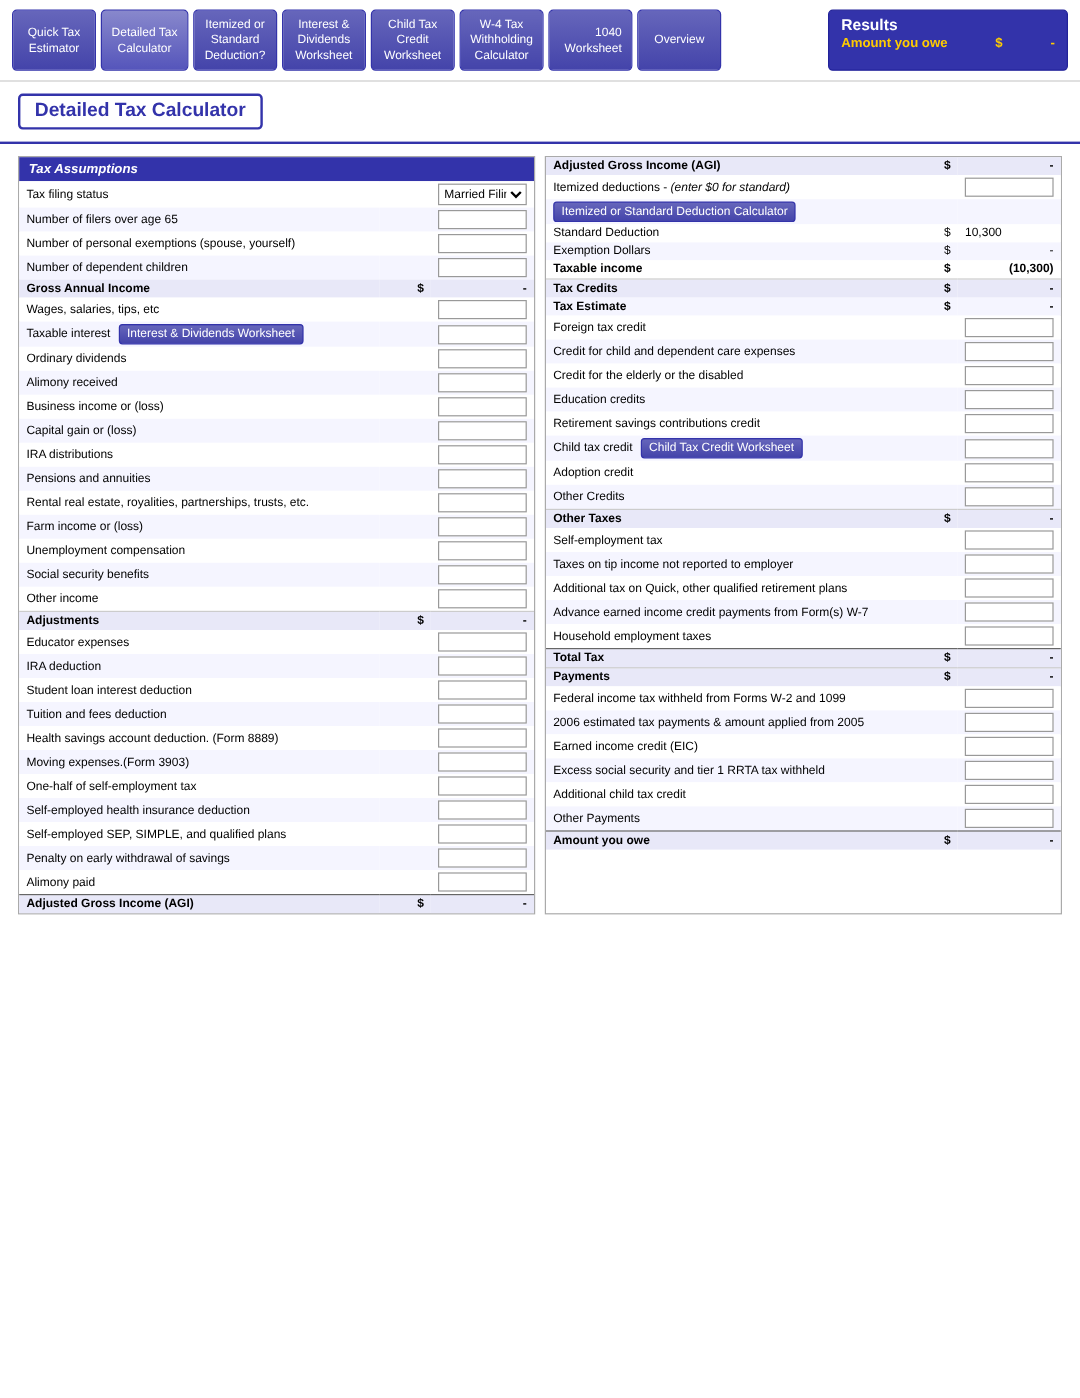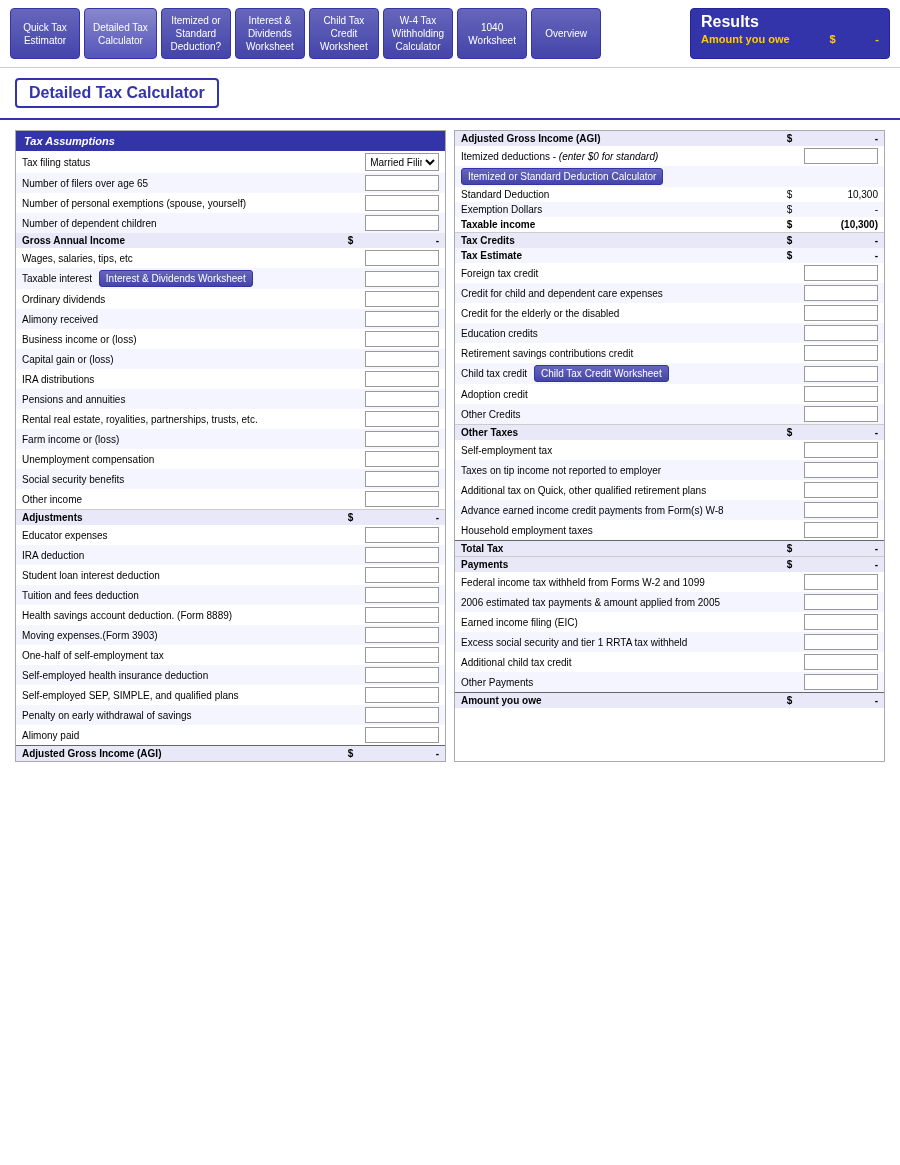--- a/index.html
+++ b/index.html
@@ -33,21 +33,21 @@
       margin-left: auto;
       background: #3333aa;
       color: #fff;
       border: 1px solid #222299;
       border-radius: 4px;
       padding: 4px 10px;
       min-width: 200px;
     }
     .results-title {
       font-weight: bold;
-      font-size: 16px;
+      font-size: 13px;
       color: #fff;
     }
     .results-row {
       display: flex;
       justify-content: space-between;
       align-items: center;
       margin-top: 2px;
     }
     .results-label {
       color: #ffcc00;
@@ -173,21 +173,21 @@
 Deduction?</button>
   <button class="nav-btn" style="white-space:pre-line;">Interest &amp;
 Dividends
 Worksheet</button>
   <button class="nav-btn" style="white-space:pre-line;">Child Tax
 Credit
 Worksheet</button>
   <button class="nav-btn" style="white-space:pre-line;">W-4 Tax
 Withholding
 Calculator</button>
-  <button class="nav-btn" style="white-space:pre-line;">1040
+  <button class="nav-btn" style="white-space:pre-line;text-align:right;">1040
 Worksheet</button>
   <button class="nav-btn" style="white-space:pre-line;">Overview</button>
 
   <div class="results-box">
     <div class="results-title">Results</div>
     <div class="results-row">
       <span class="results-label">Amount you owe</span>
       <span class="results-label">$</span>
       <span class="results-value">-</span>
     </div>
@@ -397,21 +397,21 @@
           <td class="label-cell">
             <button class="blue-btn">Itemized or Standard Deduction Calculator</button>
           </td>
           <td class="dollar-cell"></td>
           <td class="input-cell"></td>
         </tr>
 
         <tr class="row-odd">
           <td class="label-cell">Standard Deduction</td>
           <td class="dollar-cell">$</td>
-          <td class="input-cell" style="text-align:right;">10,300</td>
+          <td class="input-cell" style="">10,300</td>
         </tr>
 
         <tr class="row-even">
           <td class="label-cell">Exemption Dollars</td>
           <td class="dollar-cell">$</td>
           <td class="input-cell" style="text-align:right;">-</td>
         </tr>
 
         <tr class="bold-row row-odd">
           <td class="label-cell">Taxable income</td>
@@ -492,21 +492,21 @@
           <td class="label-cell">Taxes on tip income not reported to employer</td>
           <td class="dollar-cell"></td>
           <td class="input-cell"><input type="text" style=""></td>
         </tr>
         <tr class="row-odd">
           <td class="label-cell">Additional tax on Quick, other qualified retirement plans</td>
           <td class="dollar-cell"></td>
           <td class="input-cell"><input type="text" style=""></td>
         </tr>
         <tr class="row-even">
-          <td class="label-cell">Advance earned income credit payments from Form(s) W-8</td>
+          <td class="label-cell">Advance earned income credit payments from Form(s) W-7</td>
           <td class="dollar-cell"></td>
           <td class="input-cell"><input type="text" style=""></td>
         </tr>
         <tr class="row-odd">
           <td class="label-cell">Household employment taxes</td>
           <td class="dollar-cell"></td>
           <td class="input-cell"><input type="text" style=""></td>
         </tr>
 
         <tr class="bold-row total-row" style="background:#e8e8f8;">
@@ -525,21 +525,21 @@
           <td class="label-cell">Federal income tax withheld from Forms W-2 and 1099</td>
           <td class="dollar-cell"></td>
           <td class="input-cell"><input type="text" style=""></td>
         </tr>
         <tr class="row-even">
           <td class="label-cell">2006 estimated tax payments &amp; amount applied from 2005</td>
           <td class="dollar-cell"></td>
           <td class="input-cell"><input type="text" style=""></td>
         </tr>
         <tr class="row-odd">
-          <td class="label-cell">Earned income filing (EIC)</td>
+          <td class="label-cell">Earned income credit (EIC)</td>
           <td class="dollar-cell"></td>
           <td class="input-cell"><input type="text" style=""></td>
         </tr>
         <tr class="row-even">
           <td class="label-cell">Excess social security and tier 1 RRTA tax withheld</td>
           <td class="dollar-cell"></td>
           <td class="input-cell"><input type="text" style=""></td>
         </tr>
         <tr class="row-odd">
           <td class="label-cell">Additional child tax credit</td>

